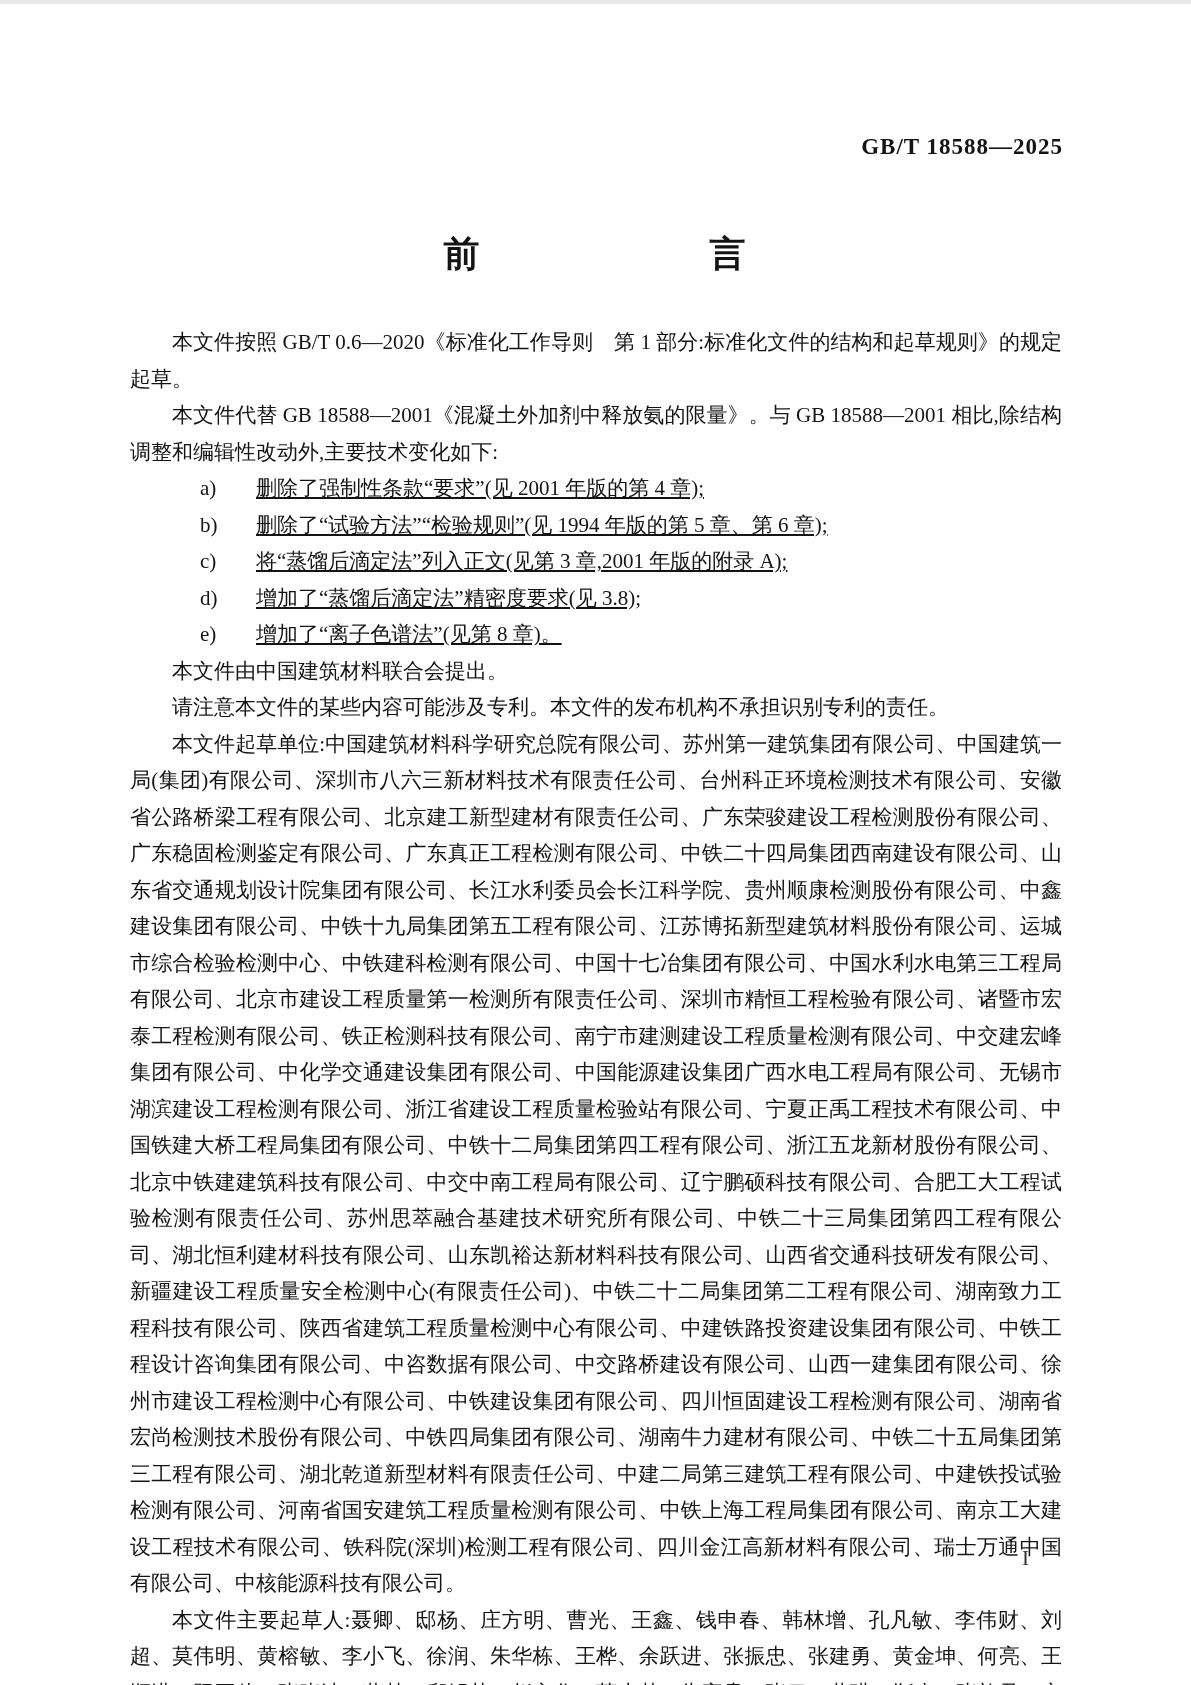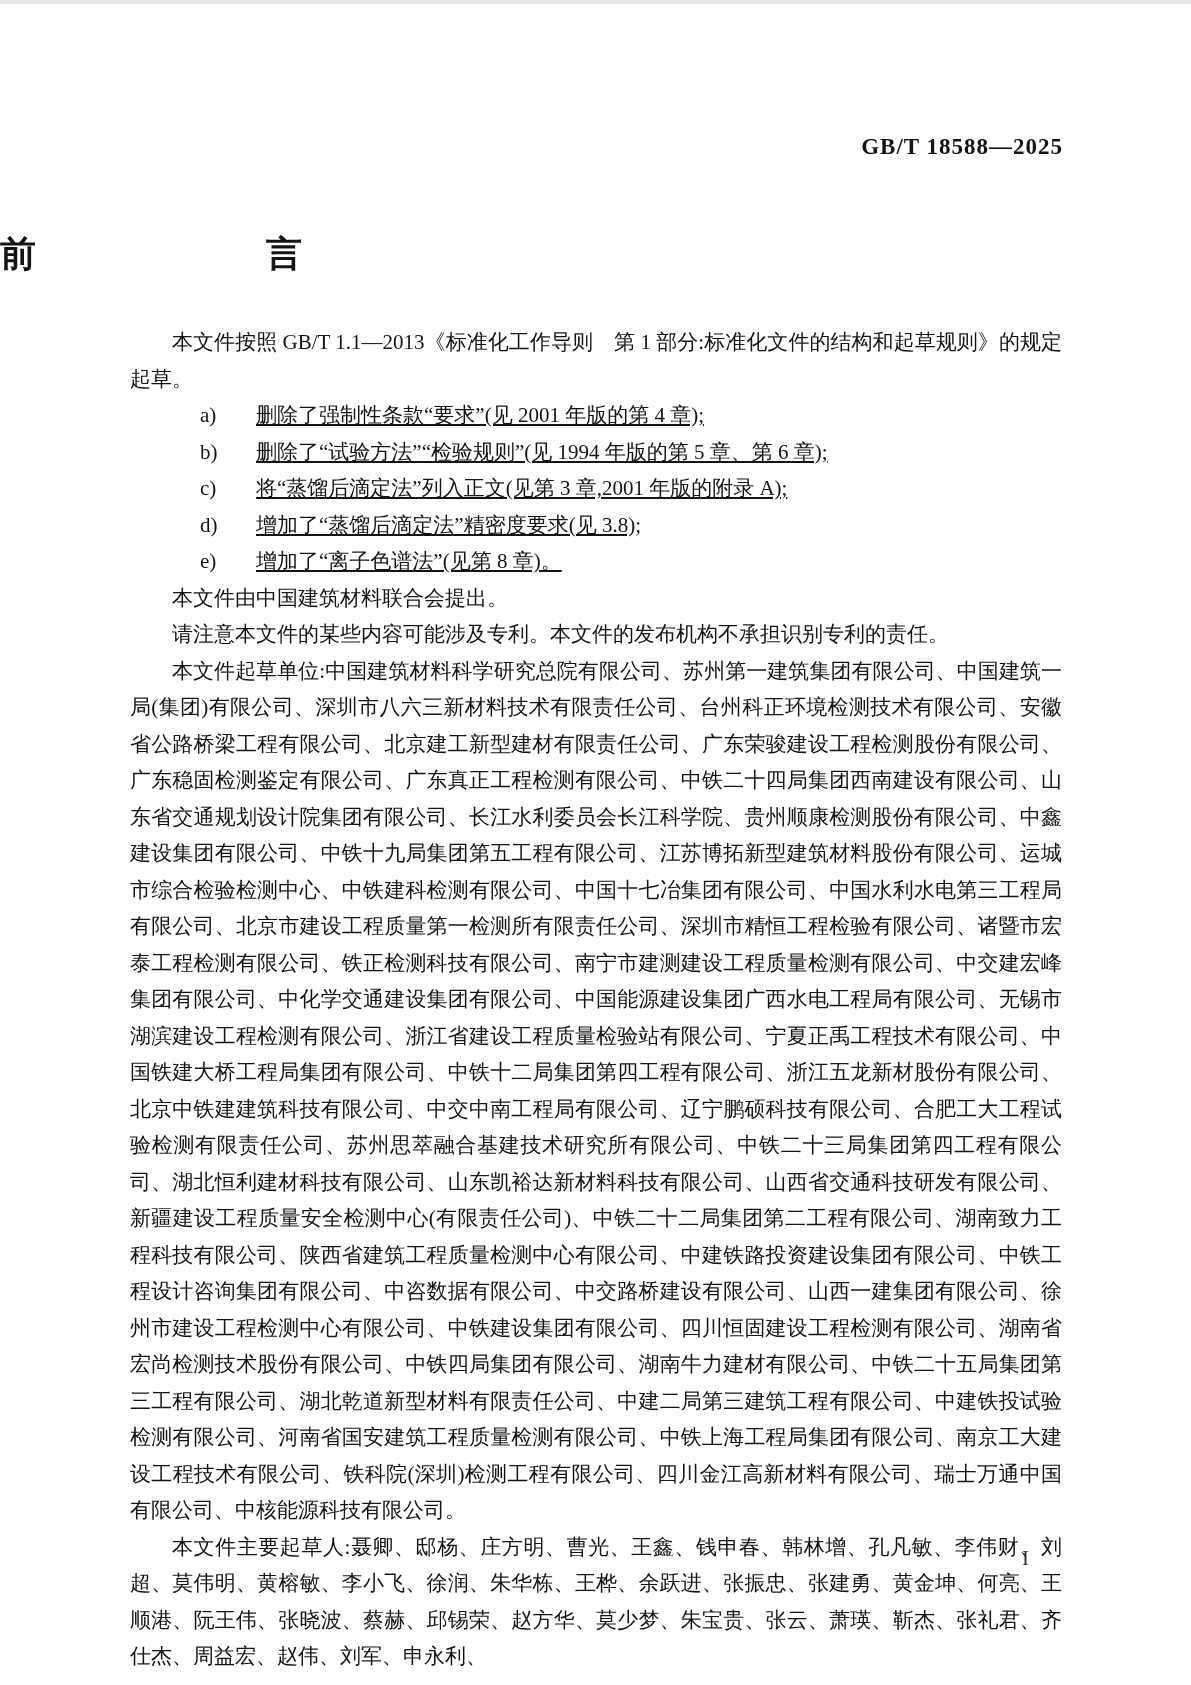--- a/index.html
+++ b/index.html
@@ -20,20 +20,21 @@
     font-size: 23px;
     font-weight: 700;
     letter-spacing: 1px;
     white-space: nowrap;
   }
   .page-title {
     position: absolute;
     top: 226px;
     left: 0;
     width: 100%;
+    text-align: center;
     font-family: "Liberation Sans", "DejaVu Sans", sans-serif;
     font-weight: 700;
     font-size: 36px;
     letter-spacing: 2px;
     white-space: pre;
   }
   .content {
     position: absolute;
     left: 130px;
     top: 320px;
@@ -69,22 +70,23 @@
 <body>
 
 <div class="page">
 
   <div class="doc-number">GB/T 18588—2025</div>
 
   <div class="page-title">前　　　　　　言</div>
 
   <div class="content">
 
-    <p class="para">本文件按照 GB/T 1.1—2013《标准化工作导则　第 1 部分:标准化文件的结构和起草规则》的规定起草。</p>
+    <p class="para">本文件按照 GB/T 0.6—2020《标准化工作导则　第 1 部分:标准化文件的结构和起草规则》的规定起草。</p>
 
+    <p class="para">本文件代替 GB 18588—2001《混凝土外加剂中释放氨的限量》。与 GB 18588—2001 相比,除结构调整和编辑性改动外,主要技术变化如下:</p>
 
     <div class="changes">
       <div class="change-item"><span class="change-marker">a)</span><span>删除了强制性条款“要求”(见 2001 年版的第 4 章);</span></div>
       <div class="change-item"><span class="change-marker">b)</span><span>删除了“试验方法”“检验规则”(见 1994 年版的第 5 章、第 6 章);</span></div>
       <div class="change-item"><span class="change-marker">c)</span><span>将“蒸馏后滴定法”列入正文(见第 3 章,2001 年版的附录 A);</span></div>
       <div class="change-item"><span class="change-marker">d)</span><span>增加了“蒸馏后滴定法”精密度要求(见 3.8);</span></div>
       <div class="change-item"><span class="change-marker">e)</span><span>增加了“离子色谱法”(见第 8 章)。</span></div>
     </div>
 
     <p class="para">本文件由中国建筑材料联合会提出。</p>

